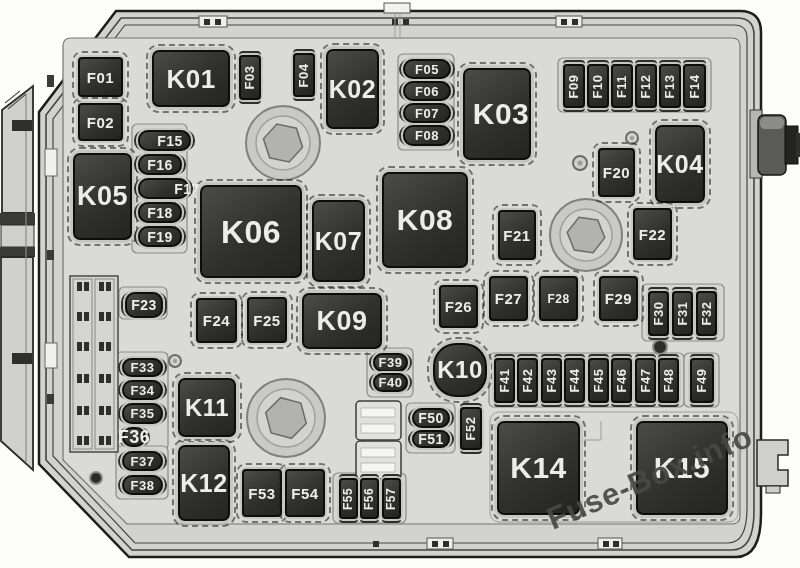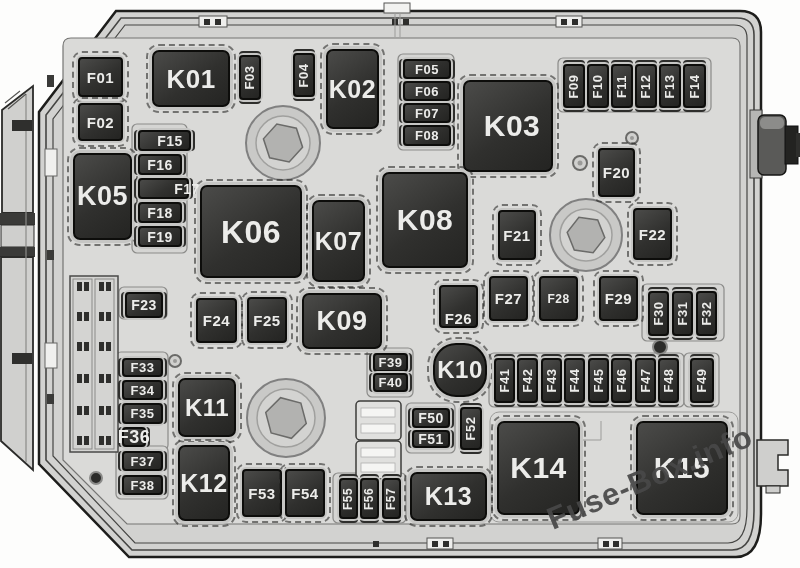--- a/index.html
+++ b/index.html
@@ -12,21 +12,21 @@
   .comp {
     position:absolute; box-sizing:border-box;
     display:flex; align-items:center; justify-content:center;
     font-weight:700; color:#ececea; letter-spacing:0.5px;
     background:linear-gradient(145deg,#4b4b49 0%,#30302e 55%,#242422 100%);
     border:2px solid #0d0d0b;
   }
   .relay { border-radius:7px; box-shadow:0 0 0 3px #c6c6c4; }
   .fuse  { border-radius:4px; box-shadow:0 0 0 2px #c6c6c4; }
   .clip  { outline:2px dashed rgba(30,30,28,0.55); outline-offset:4px; }
-  .fuse.h { box-shadow:0 0 0 2px #c6c6c4, -4px 0 0 0 #2e2e2c, 4px 0 0 0 #2e2e2c; }
+  .fuse.h { box-shadow:0 0 0 2px #c6c6c4, -4px 0 0 0 #2e2e2c, 4px 0 0 0 #2e2e2c;border-radius:10px; }
   .fuse.v { box-shadow:0 0 0 2px #c6c6c4, 0 -4px 0 0 #2e2e2c, 0 4px 0 0 #2e2e2c; }
   .fuse.v > span { transform:rotate(-90deg); white-space:nowrap; }
   .comp > span { line-height:1; }
   .watermark {
     position:absolute; left:505px; top:460px; width:290px; text-align:center;
     font-size:31px; font-weight:700; letter-spacing:1px;
     color:rgba(72,72,72,0.93); transform:rotate(-23deg);
     pointer-events:none;
   }
 </style>
@@ -188,22 +188,25 @@
     </g>
   </svg>
 
   <div class="layer">
       <div class="comp relay clip" style="left: 152px; top: 50px; width: 78px; height: 57px; font-size: 26px;">
         <span>K01</span>
       </div>
       <div class="comp relay clip" style="left: 326px; top: 49px; width: 53px; height: 80px; font-size: 25px;">
         <span>K02</span>
       </div>
-      <div class="comp relay clip" style="left: 463px; top: 80px; width: 90px; height: 92px; font-size: 30px; padding-left: 8px;">
+      <div class="comp relay clip" style="left: 463px; top: 68px; width: 68px; height: 92px; font-size: 30px; padding-left: 8px;">
         <span>K03</span>
+      </div>
+      <div class="comp relay clip" style="left: 655px; top: 125px; width: 50px; height: 78px; font-size: 25px;">
+        <span>K04</span>
       </div>
       <div class="comp relay clip" style="left: 73px; top: 153px; width: 59px; height: 87px; font-size: 27px;">
         <span>K05</span>
       </div>
       <div class="comp relay clip" style="left: 200px; top: 185px; width: 102px; height: 93px; font-size: 32px;">
         <span>K06</span>
       </div>
       <div class="comp relay clip" style="left: 312px; top: 200px; width: 53px; height: 82px; font-size: 25px;">
         <span>K07</span>
       </div>
@@ -215,23 +218,20 @@
       </div>
       <div class="comp relay clip" style="left: 433px; top: 343px; width: 54px; height: 54px; font-size: 24px; border-radius: 23px;">
         <span>K10</span>
       </div>
       <div class="comp relay clip" style="left: 178px; top: 378px; width: 58px; height: 59px; font-size: 24px;">
         <span>K11</span>
       </div>
       <div class="comp relay clip" style="left: 178px; top: 445px; width: 52px; height: 76px; font-size: 25px;">
         <span>K12</span>
       </div>
-      <div class="comp relay clip" style="left: 410px; top: 472px; width: 77px; height: 49px; font-size: 25px;">
-        <span>K13</span>
-      </div>
       <div class="comp relay clip" style="left: 497px; top: 421px; width: 83px; height: 94px; font-size: 30px;">
         <span>K14</span>
       </div>
       <div class="comp relay clip" style="left: 636px; top: 421px; width: 92px; height: 94px; font-size: 30px;">
         <span>K15</span>
       </div>
       <div class="comp fuse clip" style="left: 78px; top: 57px; width: 45px; height: 40px; font-size: 15px;">
         <span>F01</span>
       </div>
       <div class="comp fuse clip" style="left: 78px; top: 103px; width: 45px; height: 38px; font-size: 15px;">
@@ -299,21 +299,21 @@
       </div>
       <div class="comp fuse h" style="left: 125px; top: 292px; width: 38px; height: 26px; font-size: 14px;">
         <span>F23</span>
       </div>
       <div class="comp fuse clip" style="left: 196px; top: 298px; width: 41px; height: 45px; font-size: 15px;">
         <span>F24</span>
       </div>
       <div class="comp fuse clip" style="left: 247px; top: 297px; width: 40px; height: 46px; font-size: 15px;">
         <span>F25</span>
       </div>
-      <div class="comp fuse clip" style="left: 439px; top: 285px; width: 39px; height: 43px; font-size: 15px; align-items: flex-end;">
+      <div class="comp fuse clip" style="left: 439px; top: 285px; width: 39px; height: 43px; font-size: 15px;">
         <span>F26</span>
       </div>
       <div class="comp fuse clip" style="left: 489px; top: 276px; width: 39px; height: 45px; font-size: 15px;">
         <span>F27</span>
       </div>
       <div class="comp fuse clip" style="left: 539px; top: 276px; width: 39px; height: 45px; font-size: 12px;">
         <span>F28</span>
       </div>
       <div class="comp fuse clip" style="left: 599px; top: 276px; width: 39px; height: 45px; font-size: 15px;">
         <span>F29</span>

